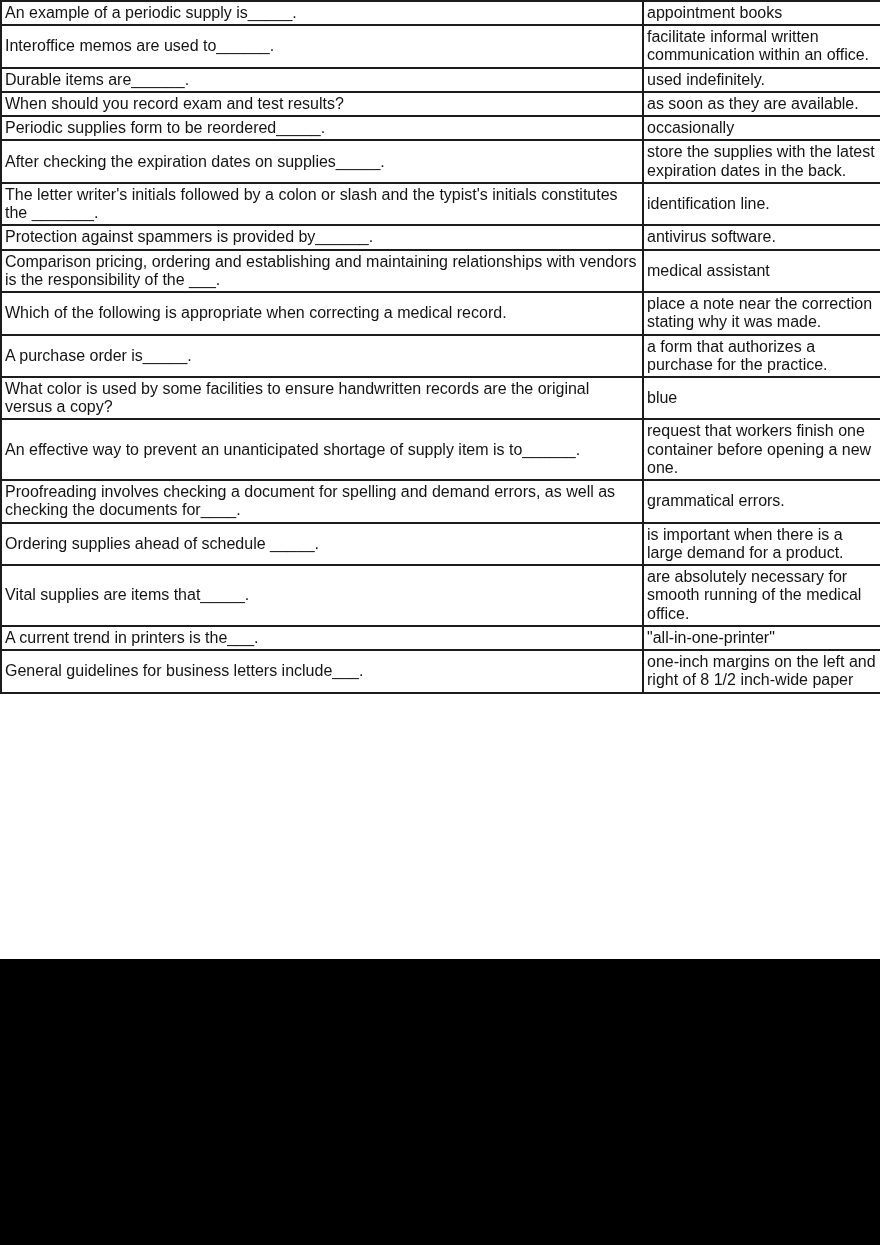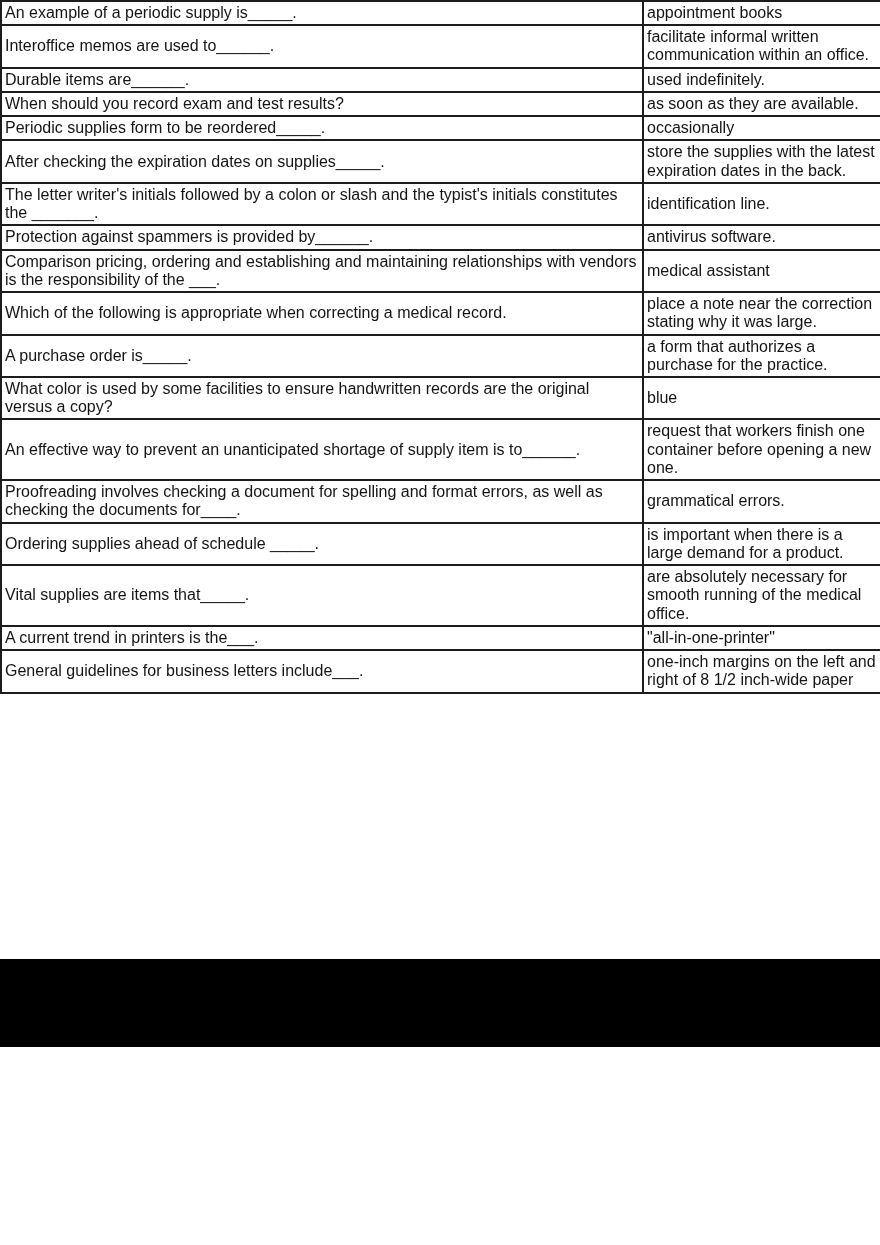--- a/index.html
+++ b/index.html
@@ -1,19 +1,19 @@
 <!DOCTYPE html>
 <html><head>
 <meta charset="utf-8">
 <style>
   html, body { margin: 0; padding: 0; }
   .page {
     position: relative;
     width: 880px;
-    height: 1047px;
+    height: 1245px;
     background: #ffffff;
     font-family: "Liberation Sans", sans-serif;
     overflow: hidden;
   }
   table.qa {
     border-collapse: collapse;
     width: 880px;
     table-layout: fixed;
   }
   col.col-q { width: 642px; }
@@ -78,36 +78,36 @@
         <tr>
           <td>Protection against spammers is provided by______.</td>
           <td>antivirus software.</td>
         </tr>
         <tr>
           <td>Comparison pricing, ordering and establishing and maintaining relationships with vendors is the responsibility of the ___.</td>
           <td>medical assistant</td>
         </tr>
         <tr>
           <td>Which of the following is appropriate when correcting a medical record.</td>
-          <td>place a note near the correction stating why it was large.</td>
+          <td>place a note near the correction stating why it was made.</td>
         </tr>
         <tr>
           <td>A purchase order is_____.</td>
           <td>a form that authorizes a purchase for the practice.</td>
         </tr>
         <tr>
           <td>What color is used by some facilities to ensure handwritten records are the original versus a copy?</td>
           <td>blue</td>
         </tr>
         <tr>
           <td>An effective way to prevent an unanticipated shortage of supply item is to______.</td>
           <td>request that workers finish one container before opening a new one.</td>
         </tr>
         <tr>
-          <td>Proofreading involves checking a document for spelling and format errors, as well as checking the documents for____.</td>
+          <td>Proofreading involves checking a document for spelling and demand errors, as well as checking the documents for____.</td>
           <td>grammatical errors.</td>
         </tr>
         <tr>
           <td>Ordering supplies ahead of schedule _____.</td>
           <td>is important when there is a large demand for a product.</td>
         </tr>
         <tr>
           <td>Vital supplies are items that_____.</td>
           <td>are absolutely necessary for smooth running of the medical office.</td>
         </tr>

